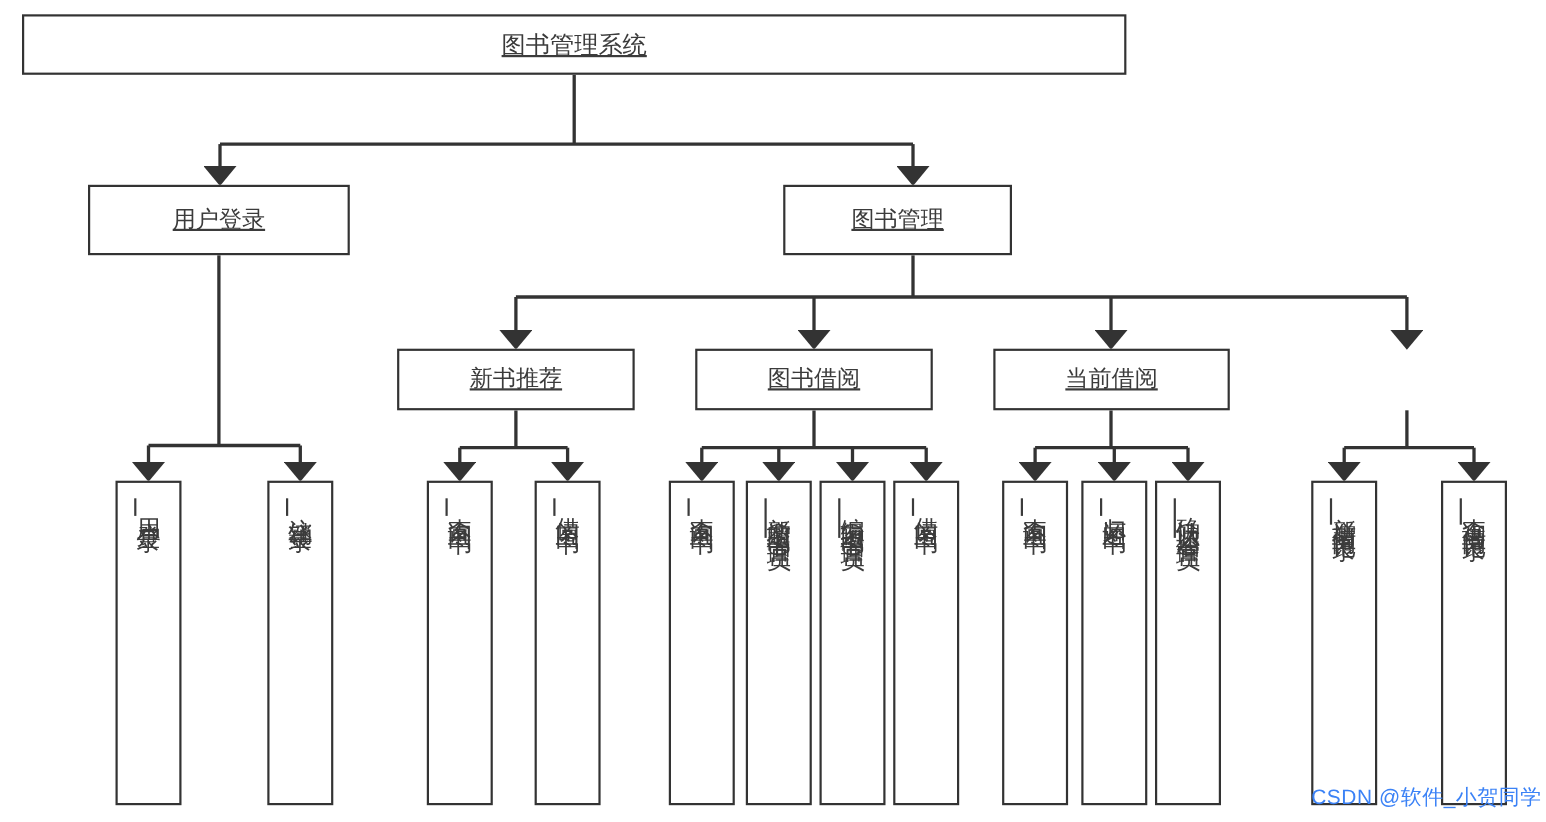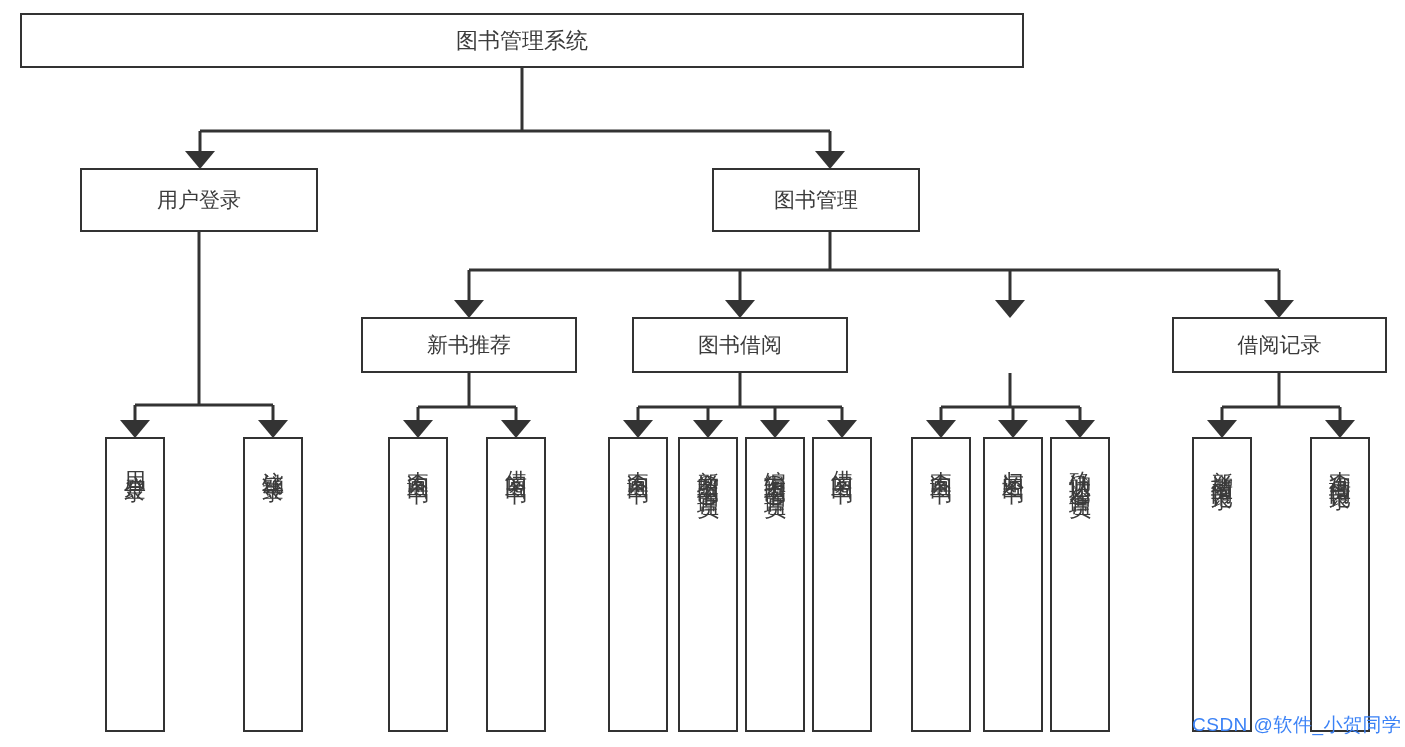--- a/index.html
+++ b/index.html
@@ -29,20 +29,21 @@
     background: #ffffff;
     display: flex;
     align-items: center;
     justify-content: center;
     color: #3b3b3b;
   }
   .node .label {
     line-height: 1.25;
     text-align: left;
     white-space: nowrap;
+    text-decoration: underline;
   }
   .node.horiz .label {
     font-size: 21px;
   }
   .node.root .label {
     font-size: 22px;
   }
   .node.vert {
     align-items: flex-start;
     justify-content: center;
@@ -130,22 +131,22 @@
   <div class="node horiz" style="left: 712px; top: 168px; width: 208px; height: 64px;">
     <span class="label">图书管理</span>
   </div>
 
   <div class="node horiz" style="left: 361px; top: 317px; width: 216px; height: 56px;">
     <span class="label">新书推荐</span>
   </div>
   <div class="node horiz" style="left: 632px; top: 317px; width: 216px; height: 56px;">
     <span class="label">图书借阅</span>
   </div>
-  <div class="node horiz" style="left: 1172px; top: 317px; width: 215px; height: 56px;">
-    <span class="label">借阅记录</span>
+  <div class="node horiz" style="left: 903px; top: 317px; width: 215px; height: 56px;">
+    <span class="label">当前借阅</span>
   </div>
 
   <div class="node vert" style="left: 105px; top: 437px; width: 60px; height: 295px;">
     <span class="label">用户登录</span>
   </div>
   <div class="node vert" style="left: 243px; top: 437px; width: 60px; height: 295px;">
     <span class="label">注销登录</span>
   </div>
   <div class="node vert" style="left: 388px; top: 437px; width: 60px; height: 295px;">
     <span class="label">查询图书</span>

